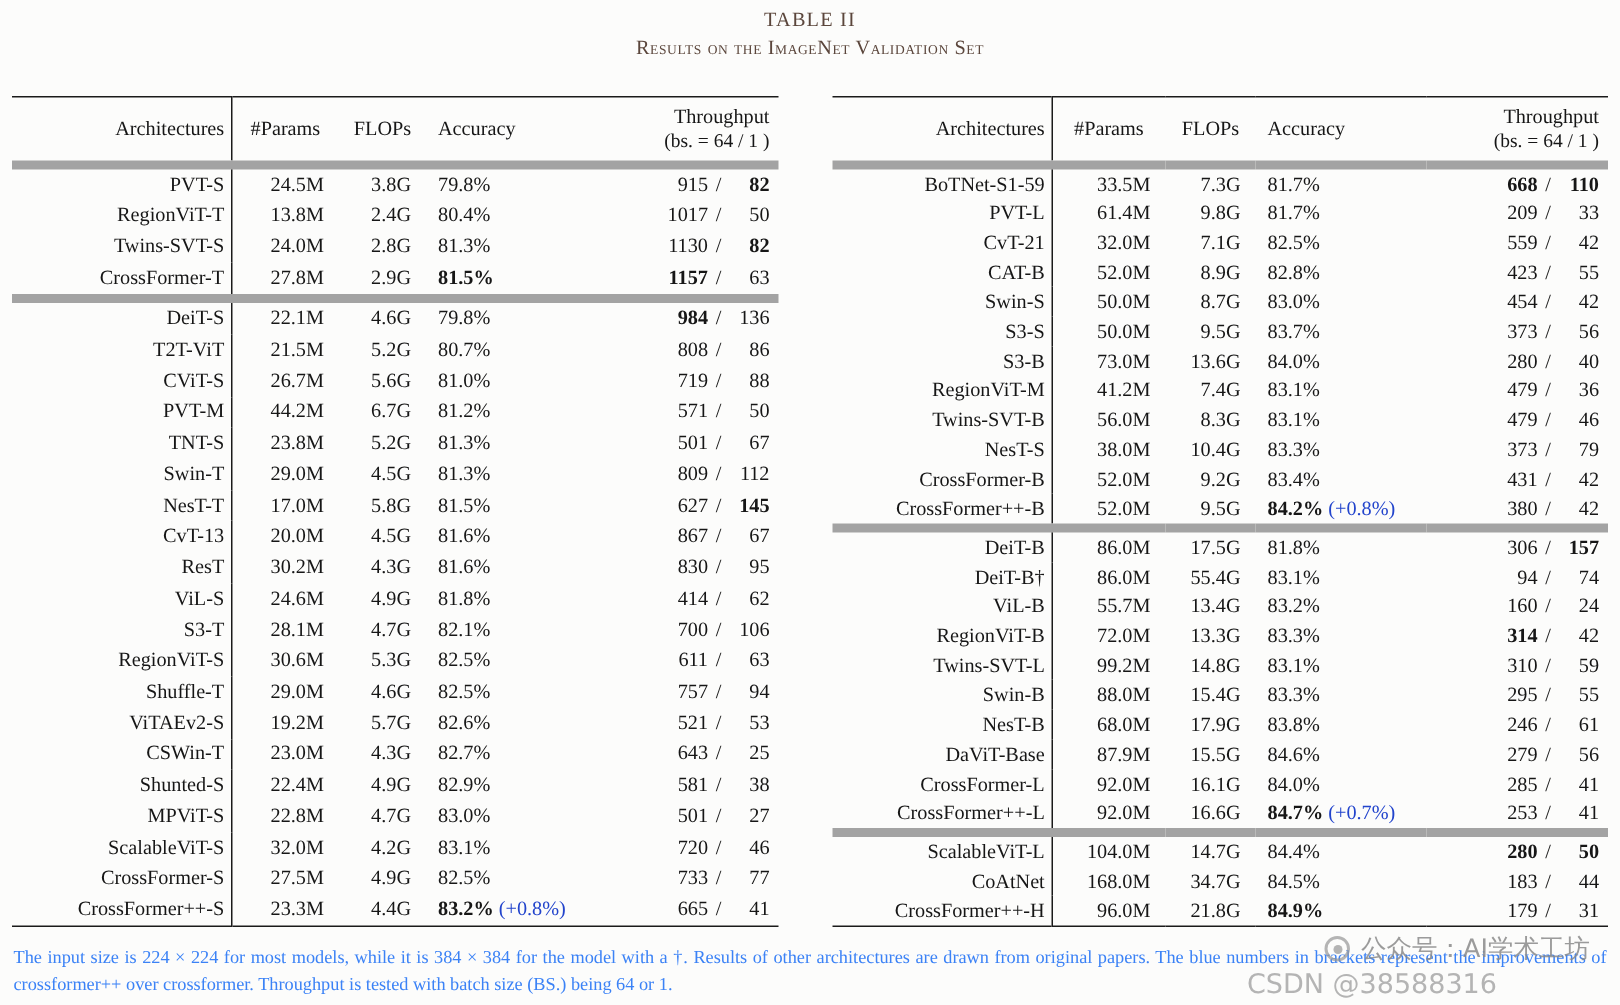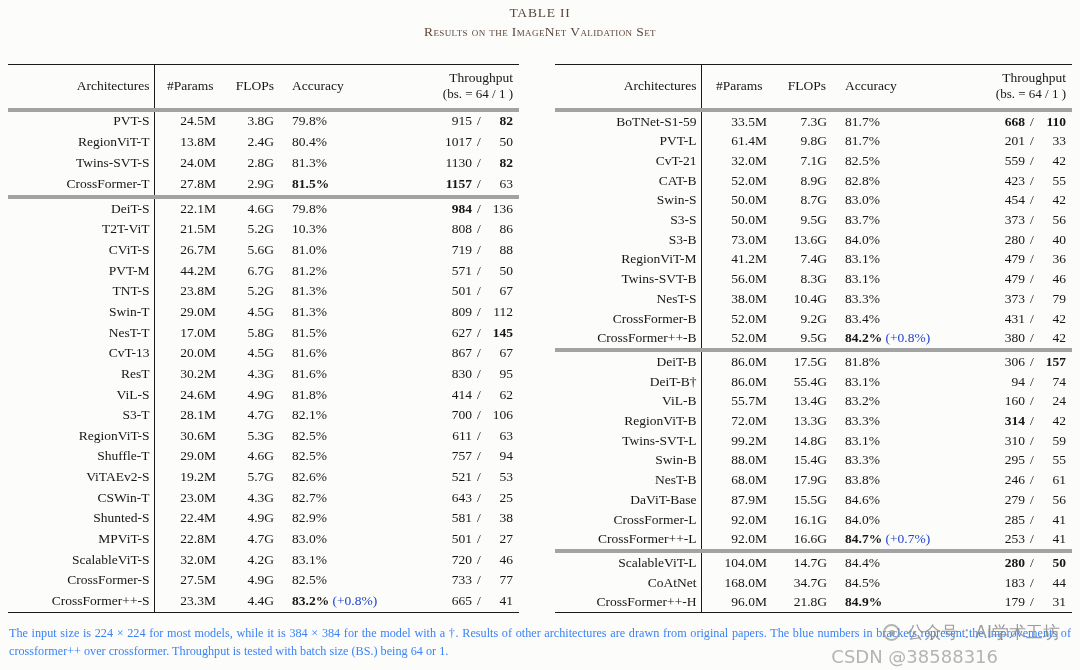--- a/index.html
+++ b/index.html
@@ -20,21 +20,21 @@
     border-collapse:collapse; table-layout:fixed;
     border-top:1.8px solid #1a1a1a; border-bottom:1.8px solid #1a1a1a;
   }
   #table-left  { width:511px; }
   #table-right { width:517px; }
   .results th, .results td {
     font-size:13.5px; font-weight:normal; padding:0 4px;
     white-space:nowrap; overflow:hidden;
   }
   .results thead tr { border-bottom:1px solid #1a1a1a; }
-  .results tbody { border-top:4px solid #a3a3a3; }
+  .results tbody { border-top:6px solid #a3a3a3; }
   .results th { height:45px; vertical-align:middle; }
   .results td { line-height:18.9px; }
   #table-right td { line-height:19.7px; }
   .results td.arch, .results th.arch {
     border-right:1px solid #1a1a1a; padding-left:6px; text-align:right;
   }
   th.params-h, th.flops-h { text-align:center; }
   td.params, td.flops { text-align:right; padding-right:10px; }
   td.acc, th.acc-h { text-align:left; padding-left:8px; }
   td.tp, th.tp-h { text-align:right; padding-right:6px; }
@@ -131,21 +131,21 @@
           <td class="arch">DeiT-S</td>
           <td class="params">22.1M</td>
           <td class="flops">4.6G</td>
           <td class="acc"><span>79.8%</span></td>
           <td class="tp"><span class="t64 b">984</span><span class="sl">/</span><span class="t1">136</span></td>
         </tr>
         <tr>
           <td class="arch">T2T-ViT</td>
           <td class="params">21.5M</td>
           <td class="flops">5.2G</td>
-          <td class="acc"><span>10.3%</span></td>
+          <td class="acc"><span>80.7%</span></td>
           <td class="tp"><span class="t64">808</span><span class="sl">/</span><span class="t1">86</span></td>
         </tr>
         <tr>
           <td class="arch">CViT-S</td>
           <td class="params">26.7M</td>
           <td class="flops">5.6G</td>
           <td class="acc"><span>81.0%</span></td>
           <td class="tp"><span class="t64">719</span><span class="sl">/</span><span class="t1">88</span></td>
         </tr>
         <tr>
@@ -295,21 +295,21 @@
           <td class="params">33.5M</td>
           <td class="flops">7.3G</td>
           <td class="acc"><span>81.7%</span></td>
           <td class="tp"><span class="t64 b">668</span><span class="sl">/</span><span class="t1 b">110</span></td>
         </tr>
         <tr>
           <td class="arch">PVT-L</td>
           <td class="params">61.4M</td>
           <td class="flops">9.8G</td>
           <td class="acc"><span>81.7%</span></td>
-          <td class="tp"><span class="t64">201</span><span class="sl">/</span><span class="t1">33</span></td>
+          <td class="tp"><span class="t64">209</span><span class="sl">/</span><span class="t1">33</span></td>
         </tr>
         <tr>
           <td class="arch">CvT-21</td>
           <td class="params">32.0M</td>
           <td class="flops">7.1G</td>
           <td class="acc"><span>82.5%</span></td>
           <td class="tp"><span class="t64">559</span><span class="sl">/</span><span class="t1">42</span></td>
         </tr>
         <tr>
           <td class="arch">CAT-B</td>

